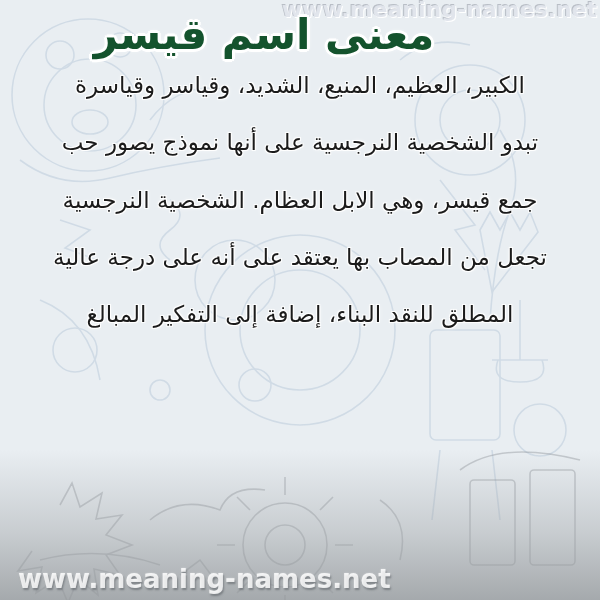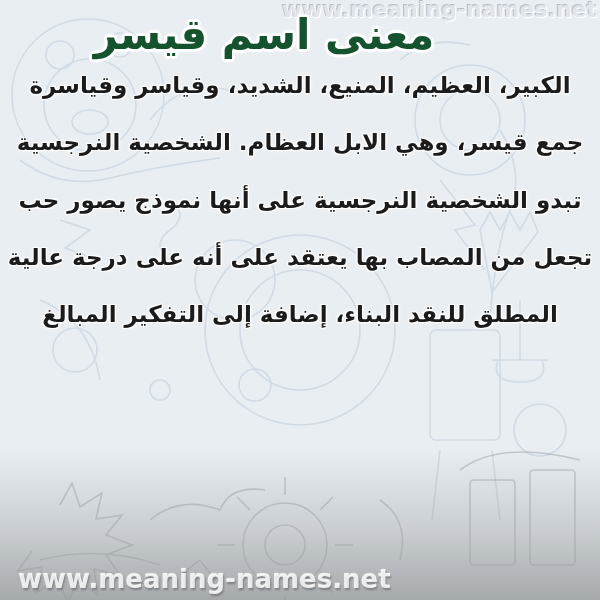--- a/index.html
+++ b/index.html
@@ -33,21 +33,21 @@
       -3px 0 0 #fff, 3px 0 0 #fff, 0 -3px 0 #fff, 0 3px 0 #fff,
       0 0 6px #fff;
     white-space: nowrap;
   }
   .body-lines {
     position: absolute; top: 57px; left: 0; width: 600px;
     direction: rtl; text-align: center;
   }
   .body-line {
     height: 57.3px; line-height: 57.3px;
-    font-size: 23px; font-weight: bold; color: #1b1b1b;
+    font-size: 23px; font-weight: normal; color: #1b1b1b;
     white-space: nowrap;
     text-shadow:
       -1px -1px 0 rgba(255,255,255,0.9), 1px -1px 0 rgba(255,255,255,0.9),
       -1px 1px 0 rgba(255,255,255,0.9), 1px 1px 0 rgba(255,255,255,0.9),
       0 0 5px rgba(255,255,255,0.85);
   }
   .wm-bottom {
     position: absolute; left: 18px; bottom: 6px;
     font-size: 26px; font-weight: bold;
     color: rgba(255,255,255,0.82);
@@ -108,21 +108,21 @@
   </svg>
 
   <div class="bottom-fade"></div>
 
   <div class="wm-top">www.meaning-names.net</div>
 
   <h1 class="page-title">معنى اسم قيسر</h1>
 
   <div class="body-lines" dir="rtl">
     <div class="body-line">الكبير، العظيم، المنيع، الشديد، وقياسر وقياسرة</div>
+    <div class="body-line">تبدو الشخصية النرجسية على أنها نموذج يصور حب</div>
     <div class="body-line">جمع قيسر، وهي الابل العظام. الشخصية النرجسية</div>
-    <div class="body-line">تبدو الشخصية النرجسية على أنها نموذج يصور حب</div>
     <div class="body-line">تجعل من المصاب بها يعتقد على أنه على درجة عالية</div>
     <div class="body-line">المطلق للنقد البناء، إضافة إلى التفكير المبالغ</div>
   </div>
 
   <div class="wm-bottom">www.meaning-names.net</div>
 
 </div>
 
 </body></html>

